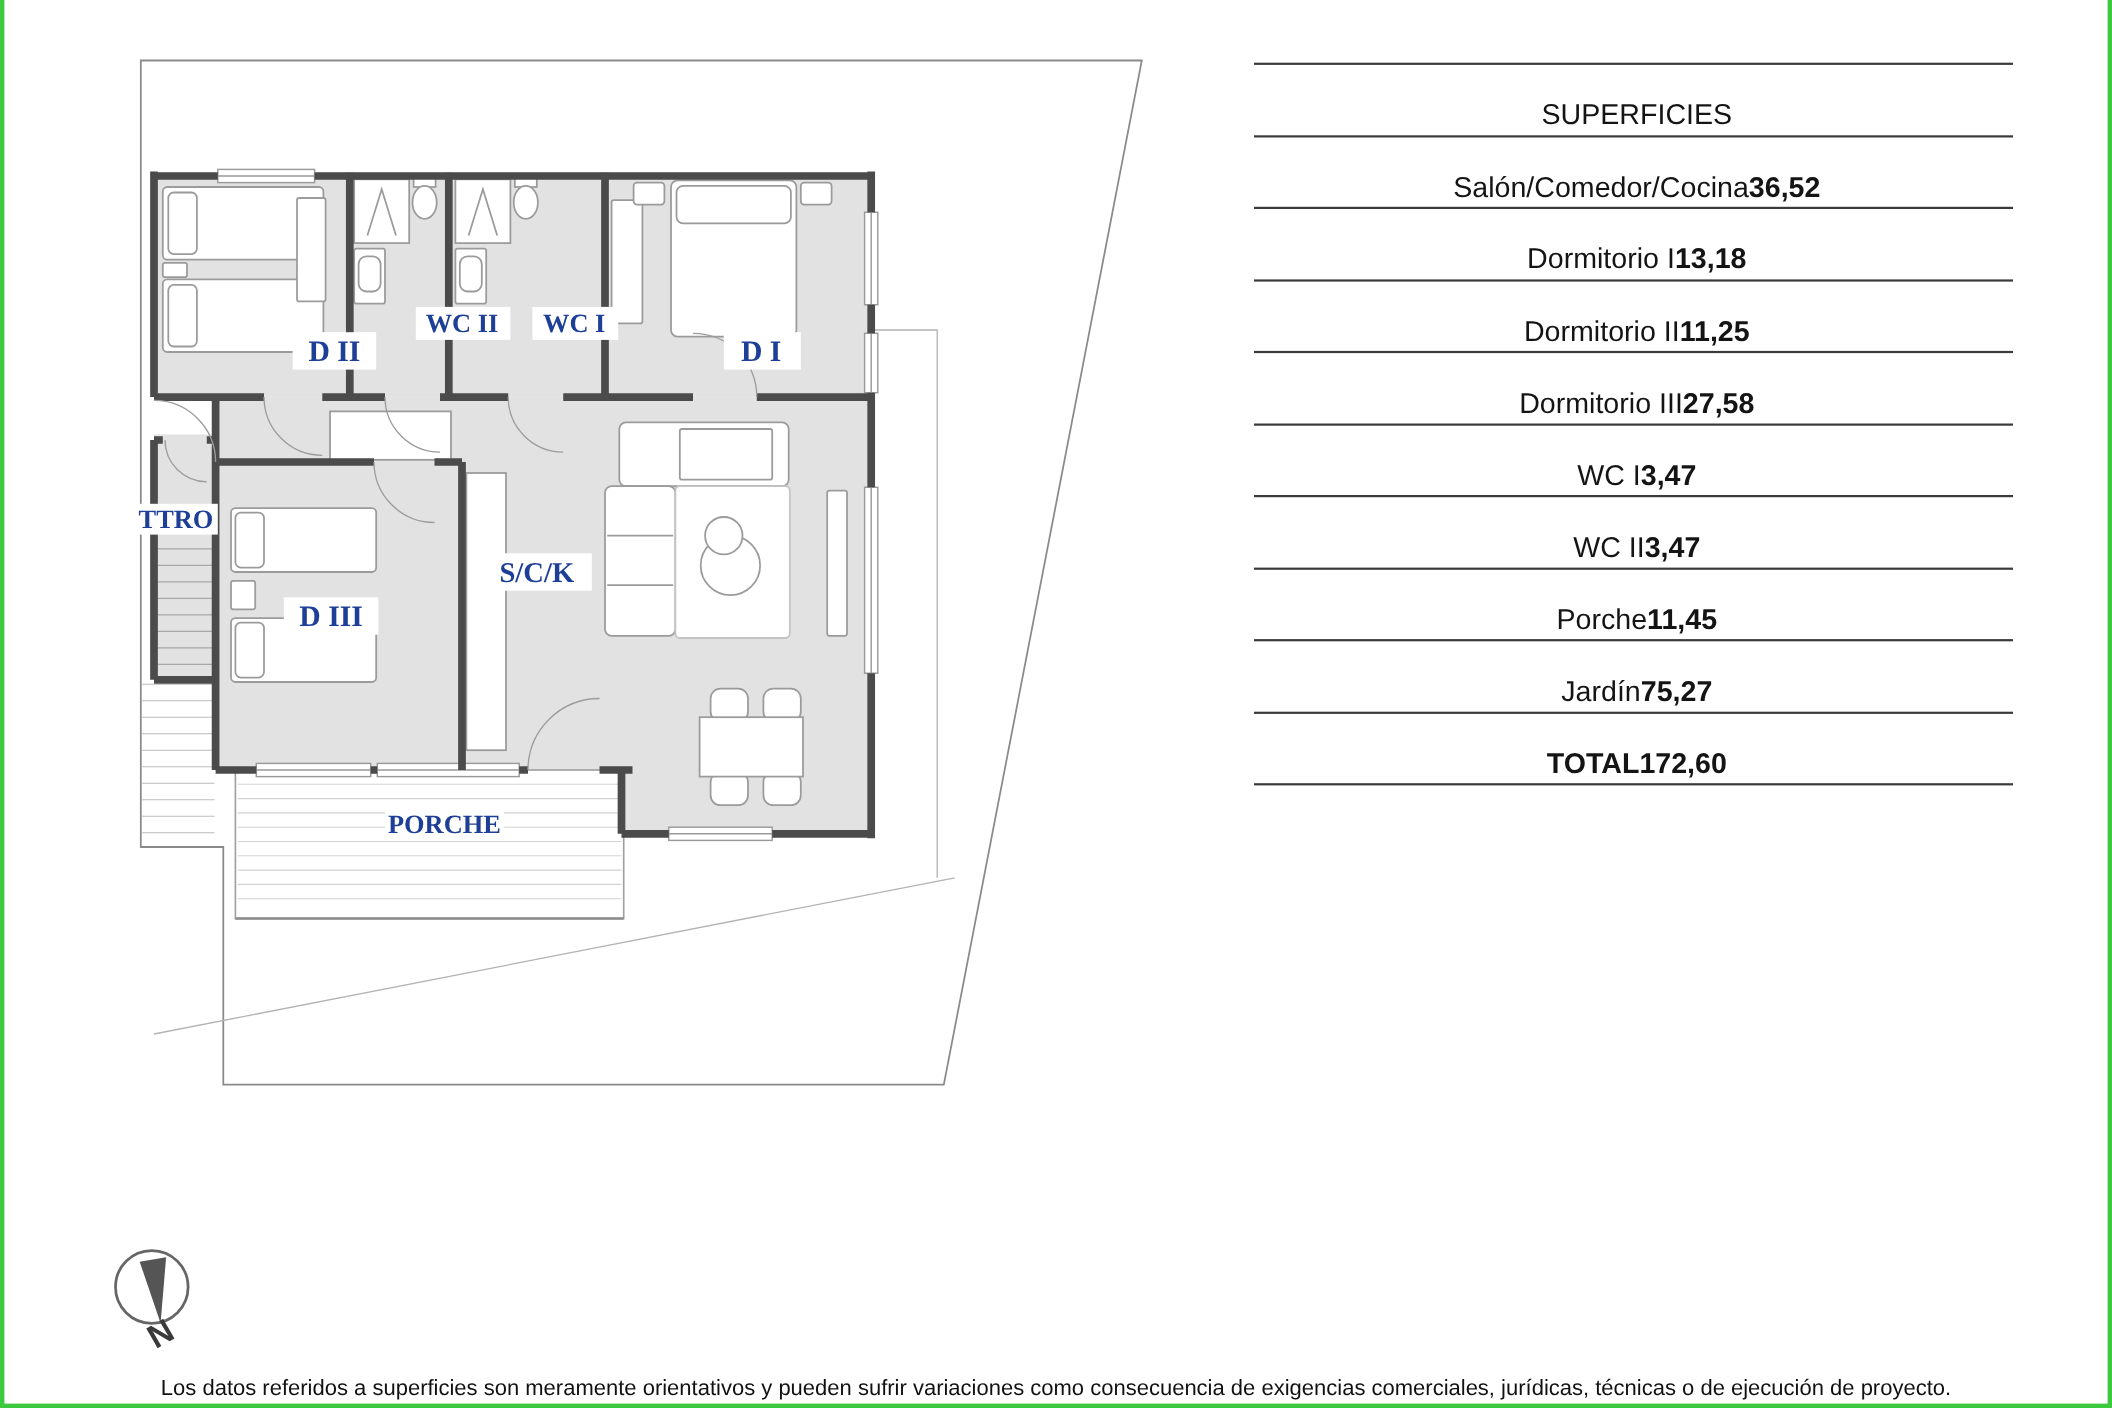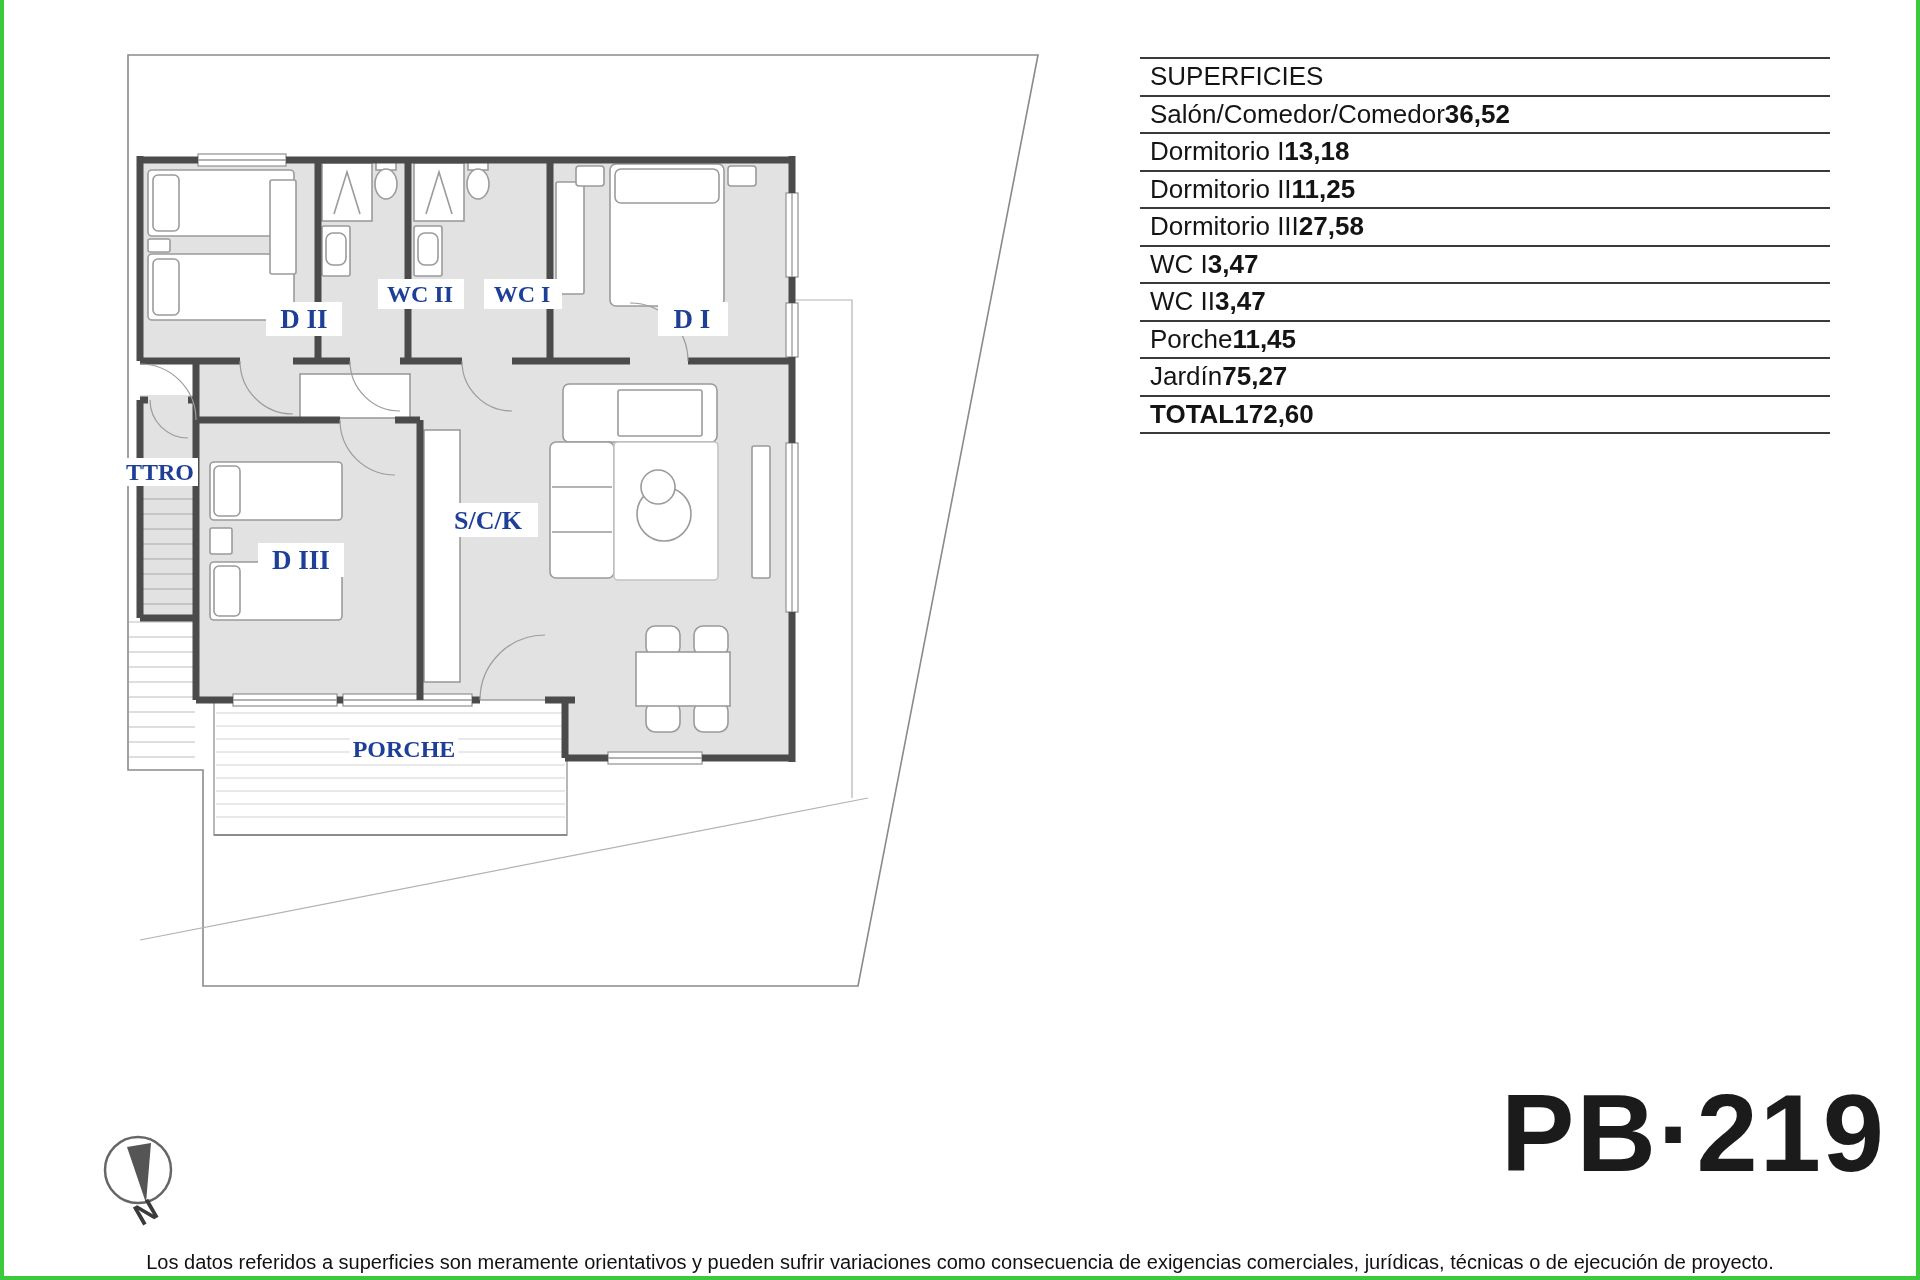--- a/index.html
+++ b/index.html
@@ -7,22 +7,22 @@
         font-family:"Liberation Sans",sans-serif;}
   .edge{position:absolute;background:#3dc93d;}
   #edge-left{left:0;top:0;width:4px;height:1280px;}
   #edge-right{right:0;top:0;width:4px;height:1280px;}
   #edge-bottom{left:0;bottom:0;width:1920px;height:4px;}
   #plan-svg{position:absolute;left:0;top:0;width:1920px;height:1280px;}
 
   
   #surfaces{position:absolute;left:1140px;top:57px;width:690px;
             border-top:2px solid #3a3a3a;color:#141414;font-size:26px;}
-  .srow{display:flex;justify-content:flex-start;align-items:center;
-        height:35.5px;border-bottom:2px solid #3a3a3a;padding:0 4px 0 10px;}
+  .srow{display:flex;justify-content:center;align-items:center;
+        height:35.5px;border-bottom:2px solid #3a3a3a;padding:0 4px 0 10px;margin-top:28px;}
   .srow .val{text-align:right;font-weight:bold;}
   .srow.total{font-weight:bold;}
 
   #plan-code{position:absolute;right:34px;top:1078px;font-size:110px;font-weight:600;
              letter-spacing:2px;color:#1b1b1b;line-height:1;}
   #disclaimer{position:absolute;left:0;bottom:6px;width:1920px;text-align:center;
               font-size:20px;color:#111;}
   svg text.roomlbl{font-family:"Liberation Serif",serif;font-weight:bold;fill:#1e3f97;}
 </style>
 </head>
@@ -228,21 +228,21 @@
       <polygon points="127,1147 151,1143 146,1203" fill="#555"></polygon>
       <text x="148" y="1222" font-size="30" font-weight="bold" fill="#3a3a3a" transform="rotate(-30 148 1216)" text-anchor="middle">N</text>
     </g>
   </svg>
 
   <div id="surfaces">
     <div class="srow">
       <span>SUPERFICIES</span>
     </div>
     <div class="srow">
-      <span class="nm">Salón/Comedor/Comedor</span>
+      <span class="nm">Salón/Comedor/Cocina</span>
       <span class="val">36,52</span>
     </div>
     <div class="srow">
       <span class="nm">Dormitorio I</span>
       <span class="val">13,18</span>
     </div>
     <div class="srow">
       <span class="nm">Dormitorio II</span>
       <span class="val">11,25</span>
     </div>
@@ -265,16 +265,15 @@
     <div class="srow">
       <span class="nm">Jardín</span>
       <span class="val">75,27</span>
     </div>
     <div class="srow total">
       <span class="nm">TOTAL</span>
       <span class="val">172,60</span>
     </div>
   </div>
 
-  <div id="plan-code">PB·219</div>
 
   <div id="disclaimer">Los datos referidos a superficies son meramente orientativos y pueden sufrir variaciones como consecuencia de exigencias comerciales, jurídicas, técnicas o de ejecución de proyecto.</div>
 </div>
 
 </body></html>

